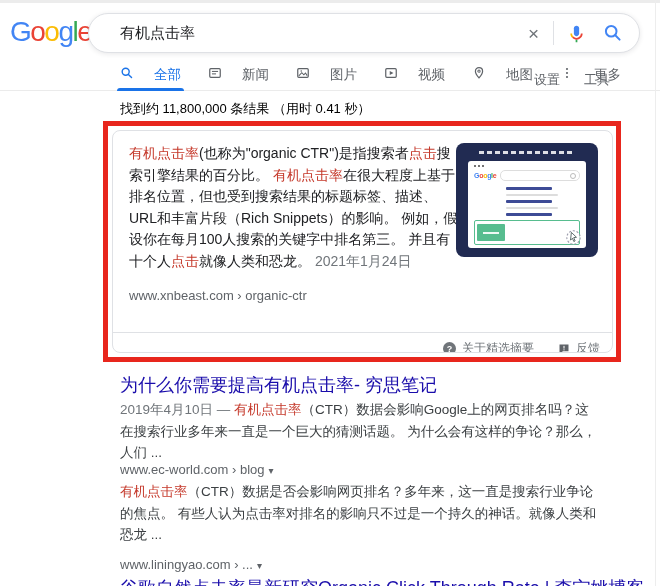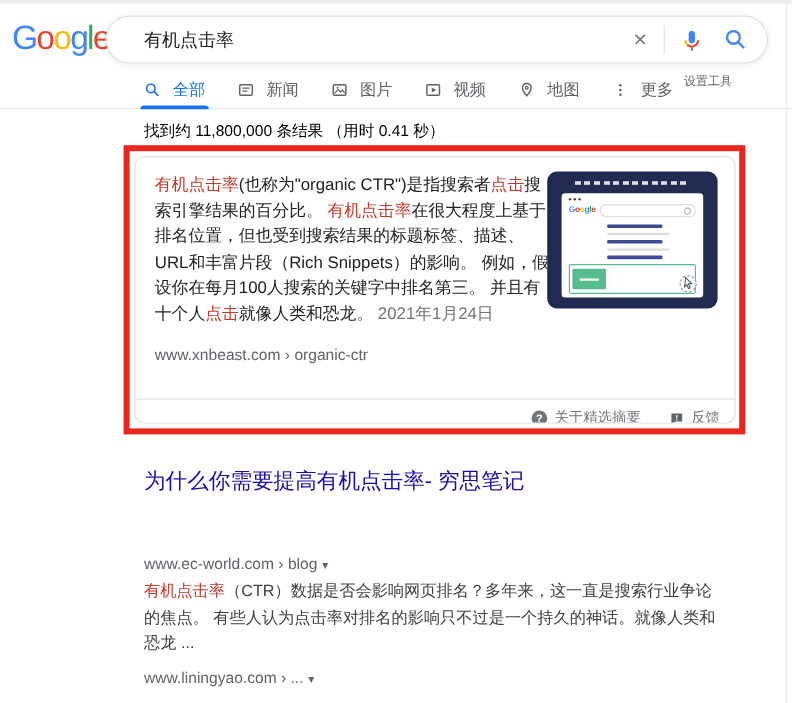--- a/index.html
+++ b/index.html
@@ -22,25 +22,25 @@
   }
   .query{flex:1;font-size:15px;color:#202124;white-space:nowrap;overflow:hidden}
   .clear-x{font-size:19px;color:#70757a;line-height:1;cursor:pointer;padding:0 2px}
   .bar-div{width:1px;height:24px;background:#dfe1e5;margin:0 12px}
   .bar-icon{display:flex;align-items:center;cursor:pointer}
   .bar-icon + .bar-icon{margin-left:16px}
 
   
   .tabsrow{position:absolute;left:0;top:61px;width:660px;height:29px;border-bottom:1px solid #ebebeb}
   .tabs{position:absolute;left:120px;top:0;display:flex;gap:27px;align-items:center;height:28px}
-  .tab{position:relative;display:flex;align-items:center;gap:10px;font-size:13.5px;color:#5f6368;cursor:pointer;white-space:nowrap}
+  .tab{position:relative;display:flex;gap:20px;font-size:13.5px;color:#5f6368;cursor:pointer;white-space:nowrap}
   .tab svg{display:block}
   .tab.active{color:#1a73e8}
   .tab.active::after{content:"";position:absolute;left:-3px;right:-3px;bottom:-7px;height:3px;background:#1a73e8;border-radius:3px 3px 0 0}
-  .hdr-links{position:absolute;right:50px;top:0;display:flex;height:28px;align-items:flex-start;font-size:10px;color:#5f6368}
+  .hdr-links{position:absolute;right:50px;top:0;display:flex;gap:24px;height:28px;align-items:flex-end;font-size:13px;color:#5f6368}
   .hdr-link{cursor:pointer;white-space:nowrap}
 
   
   .stats{position:absolute;left:120px;top:100px;font-size:13px;color:#000000}
 
   
   .redbox{position:absolute;left:103px;top:121px;width:518px;height:241px;box-sizing:border-box;border:5px solid #e8261d}
   .card{position:absolute;left:112px;top:130px;width:501px;height:223px;box-sizing:border-box;background:#fff;border:1px solid #dfe1e5;border-radius:8px;overflow:hidden}
   .card-para{position:absolute;left:16px;top:12px;width:330px;font-size:14px;line-height:21.5px;color:#202124}
   .hl{color:#c5392b}
@@ -71,21 +71,21 @@
   .tbtn i{display:block;width:16px;height:2px;background:rgba(255,255,255,.9)}
   .tgl{flex:1;margin-left:5px}
   .tgl .ln-n{width:72%;margin-bottom:5px}
   .tgl .ln-g{width:88%;margin-bottom:0}
   .tcursor{position:absolute;right:-3px;bottom:-6px}
 
   
   .result{position:absolute;left:120px;width:478px}
   .r-url{font-size:13px;color:#5f6368;line-height:16px;white-space:nowrap}
   .r-arrow{color:#5f6368;font-size:10px;margin-left:4px;cursor:pointer}
-  .r-title{font-size:18px;line-height:24px;color:#1a0dab;margin-top:18px;white-space:nowrap;cursor:pointer}
+  .r-title{font-size:18px;line-height:24px;color:#1a0dab;margin-top:2px;white-space:nowrap;cursor:pointer}
   .r-snippet{font-size:13.5px;line-height:21.5px;color:#3c4043;margin-top:2px}
 </style>
 </head>
 <body>
 
 <div class="logo"><span class="c-blue">G</span><span class="c-red">o</span><span class="c-yellow">o</span><span class="c-blue">g</span><span class="c-green">l</span><span class="c-red">e</span></div>
 
 <div class="searchbar">
   <div class="query">有机点击率</div>
   <div class="clear-x">×</div>
@@ -214,20 +214,21 @@
           <rect x="7.3" y="3.8" width="1.4" height="3.6" fill="#fff"></rect>
           <rect x="7.3" y="8.4" width="1.4" height="1.4" fill="#fff"></rect>
         </svg>
       <span>反馈</span>
     </span>
   </div>
 </div>
 
 <div class="result" style="top:371px">
   <div class="r-title">为什么你需要提高有机点击率- 穷思笔记</div>
+  <div class="r-snippet"><span class="muted">2019年4月10日 — </span><span class="hl">有机点击率</span><span>（CTR）数据会影响Google上的网页排名吗？这在搜索行业多年来一直是一个巨大的猜测话题。 为什么会有这样的争论？那么，人们 ...</span></div>
 </div>
 
 <div class="result" style="top:462px">
   <div class="r-url"><span>www.ec-world.com › blog</span><span class="r-arrow">▾</span></div>
   <div class="r-snippet"><span class="hl">有机点击率</span><span>（CTR）数据是否会影响网页排名？多年来，这一直是搜索行业争论的焦点。 有些人认为点击率对排名的影响只不过是一个持久的神话。就像人类和恐龙 ...</span></div>
 </div>
 
 <div class="result" style="top:557px">
   <div class="r-url"><span>www.liningyao.com › ...</span><span class="r-arrow">▾</span></div>
   <div class="r-title">谷歌自然点击率最新研究Organic Click Through Rate | 李宁姚博客</div>

